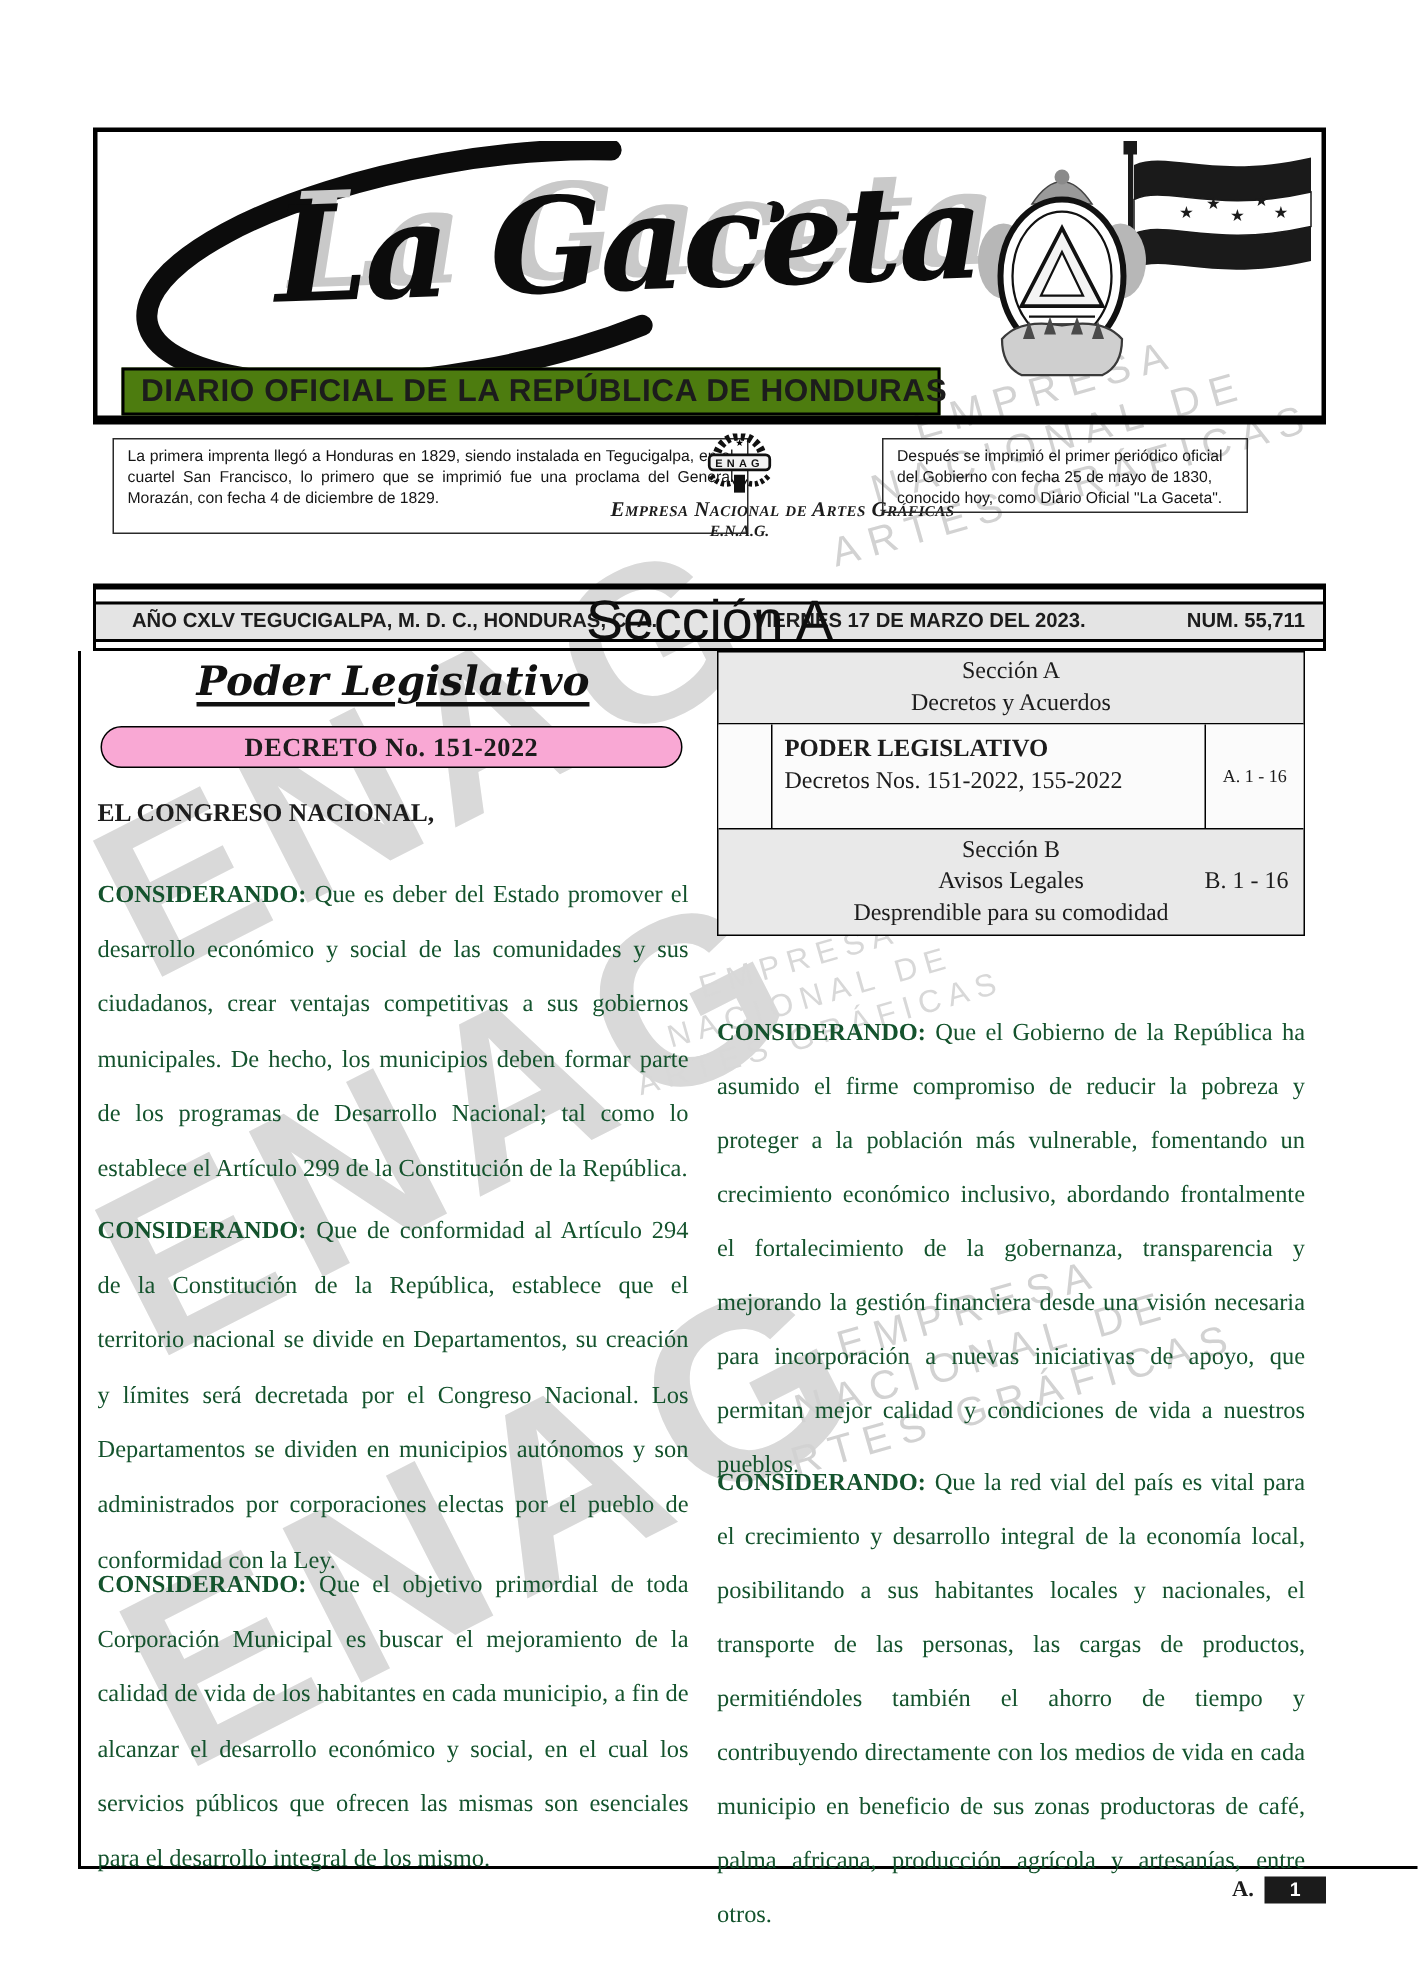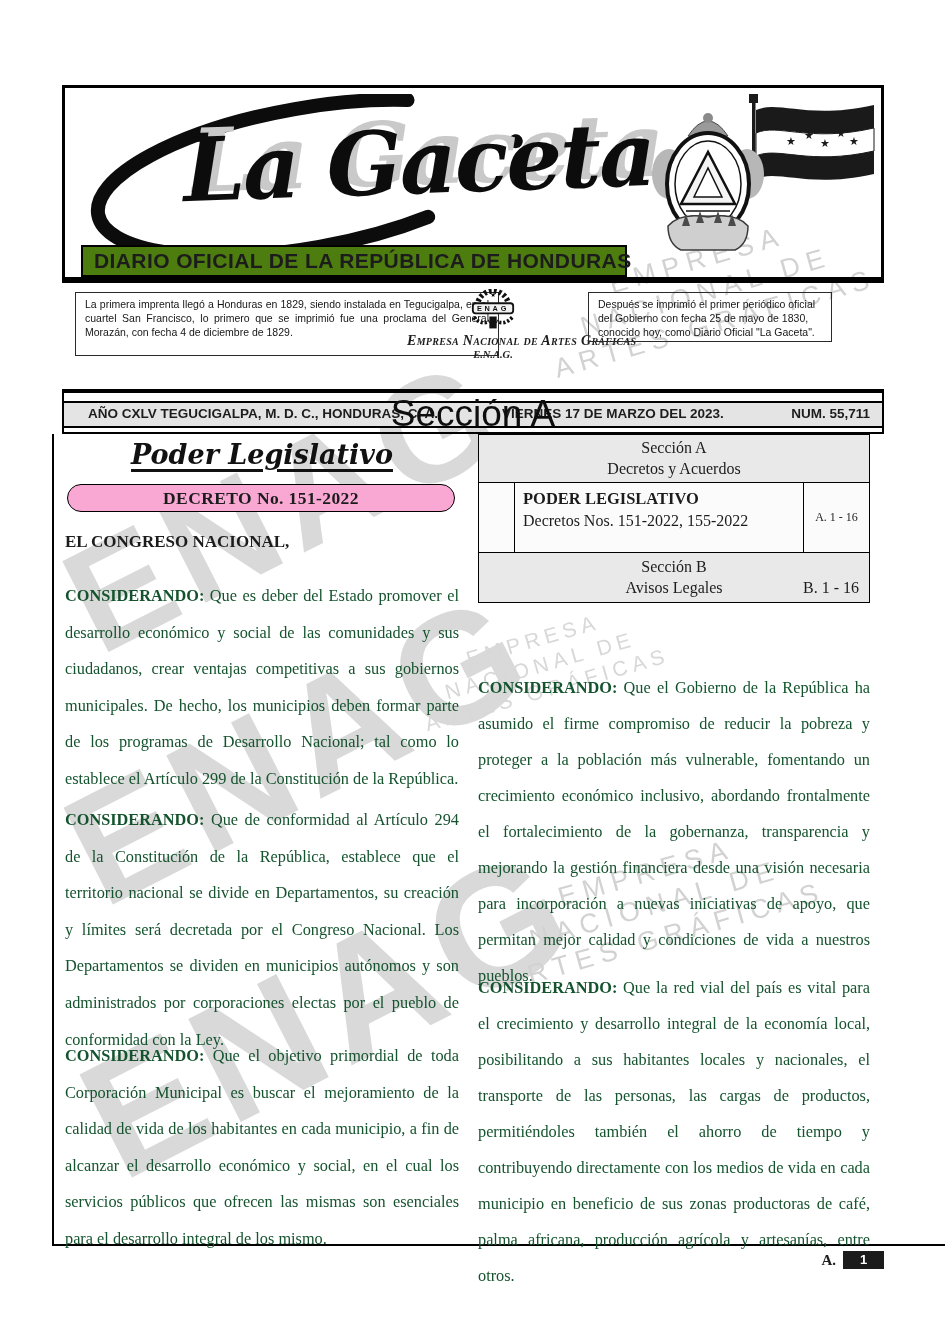--- a/index.html
+++ b/index.html
@@ -253,20 +253,21 @@
         <div class="body">
           <div class="t">PODER LEGISLATIVO</div>
           <div class="d">Decretos Nos. 151-2022, 155-2022</div>
         </div>
         <div class="pages">A. 1 - 16</div>
       </div>
       <div class="sum-secb">
         <div>Sección B</div>
         <div>Avisos Legales</div>
         <div class="bp">B.  1 - 16</div>
+        <div>Desprendible para su comodidad</div>
       </div>
     </div>
 
     <p class="para p-r1"><b>CONSIDERANDO:</b> <span>Que el Gobierno de la República ha asumido el firme compromiso de reducir la pobreza y proteger a la población más vulnerable, fomentando un crecimiento económico inclusivo, abordando frontalmente el fortalecimiento de la gobernanza, transparencia y mejorando la gestión financiera desde una visión necesaria para incorporación a nuevas iniciativas de apoyo, que permitan mejor calidad y condiciones de vida a nuestros pueblos.</span></p>
     <p class="para p-r2"><b>CONSIDERANDO:</b> <span>Que la red vial del país es vital para el crecimiento y desarrollo integral de la economía local, posibilitando a sus habitantes locales y nacionales, el transporte de las personas, las cargas de productos, permitiéndoles también el ahorro de tiempo y contribuyendo directamente con los medios de vida en cada municipio en beneficio de sus zonas productoras de café, palma africana, producción agrícola y artesanías, entre otros.</span></p>
   </div>
 </div>
 
 <div class="layer footer">
   <span class="letter">A.</span>

